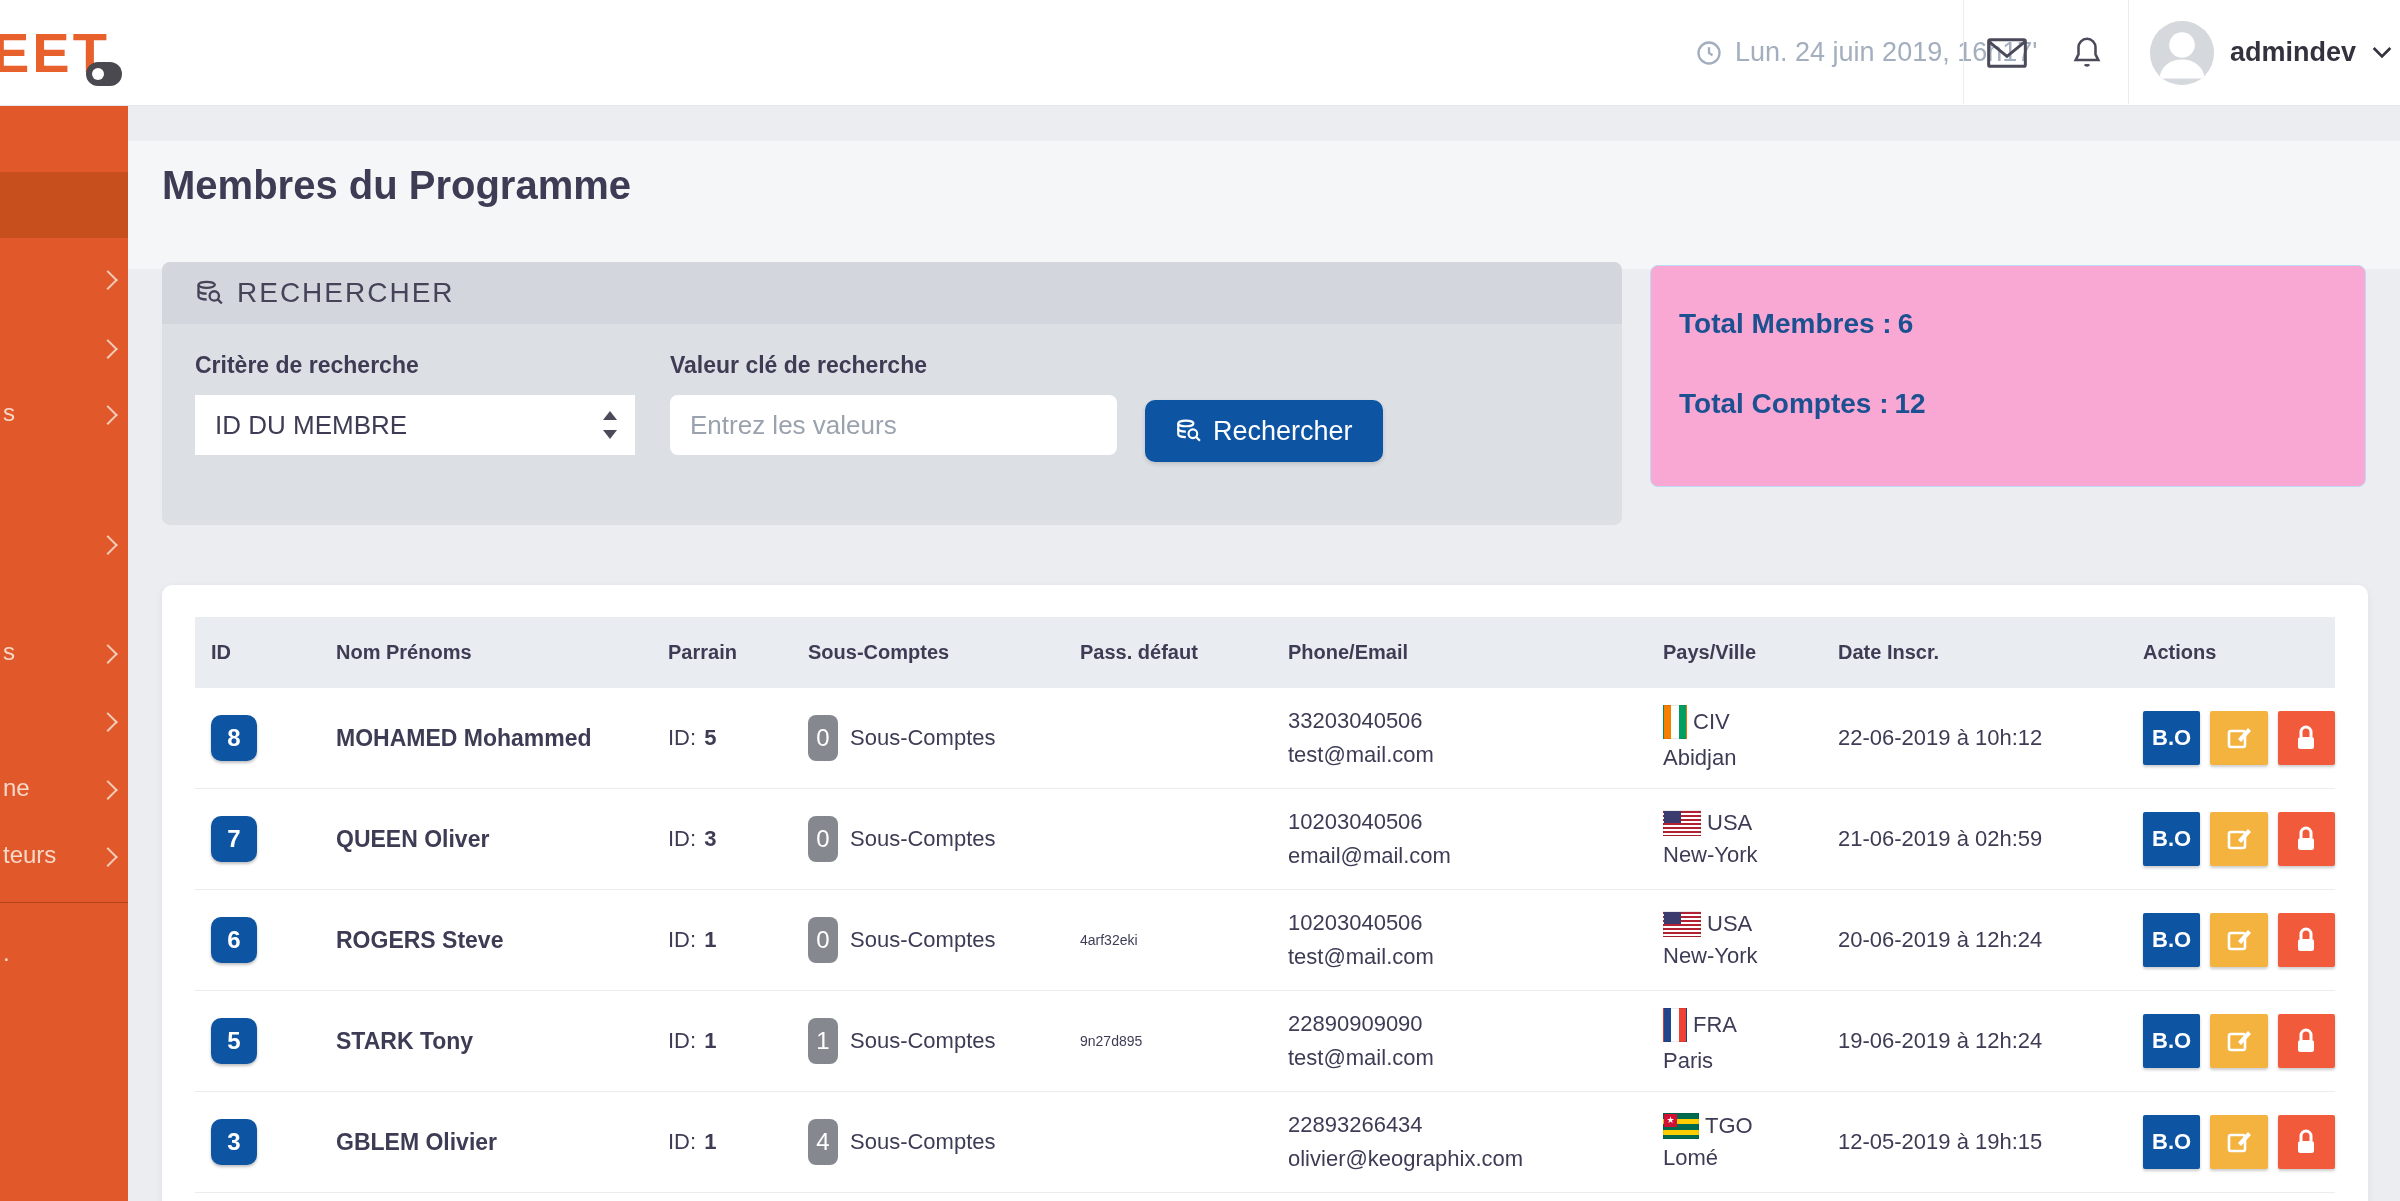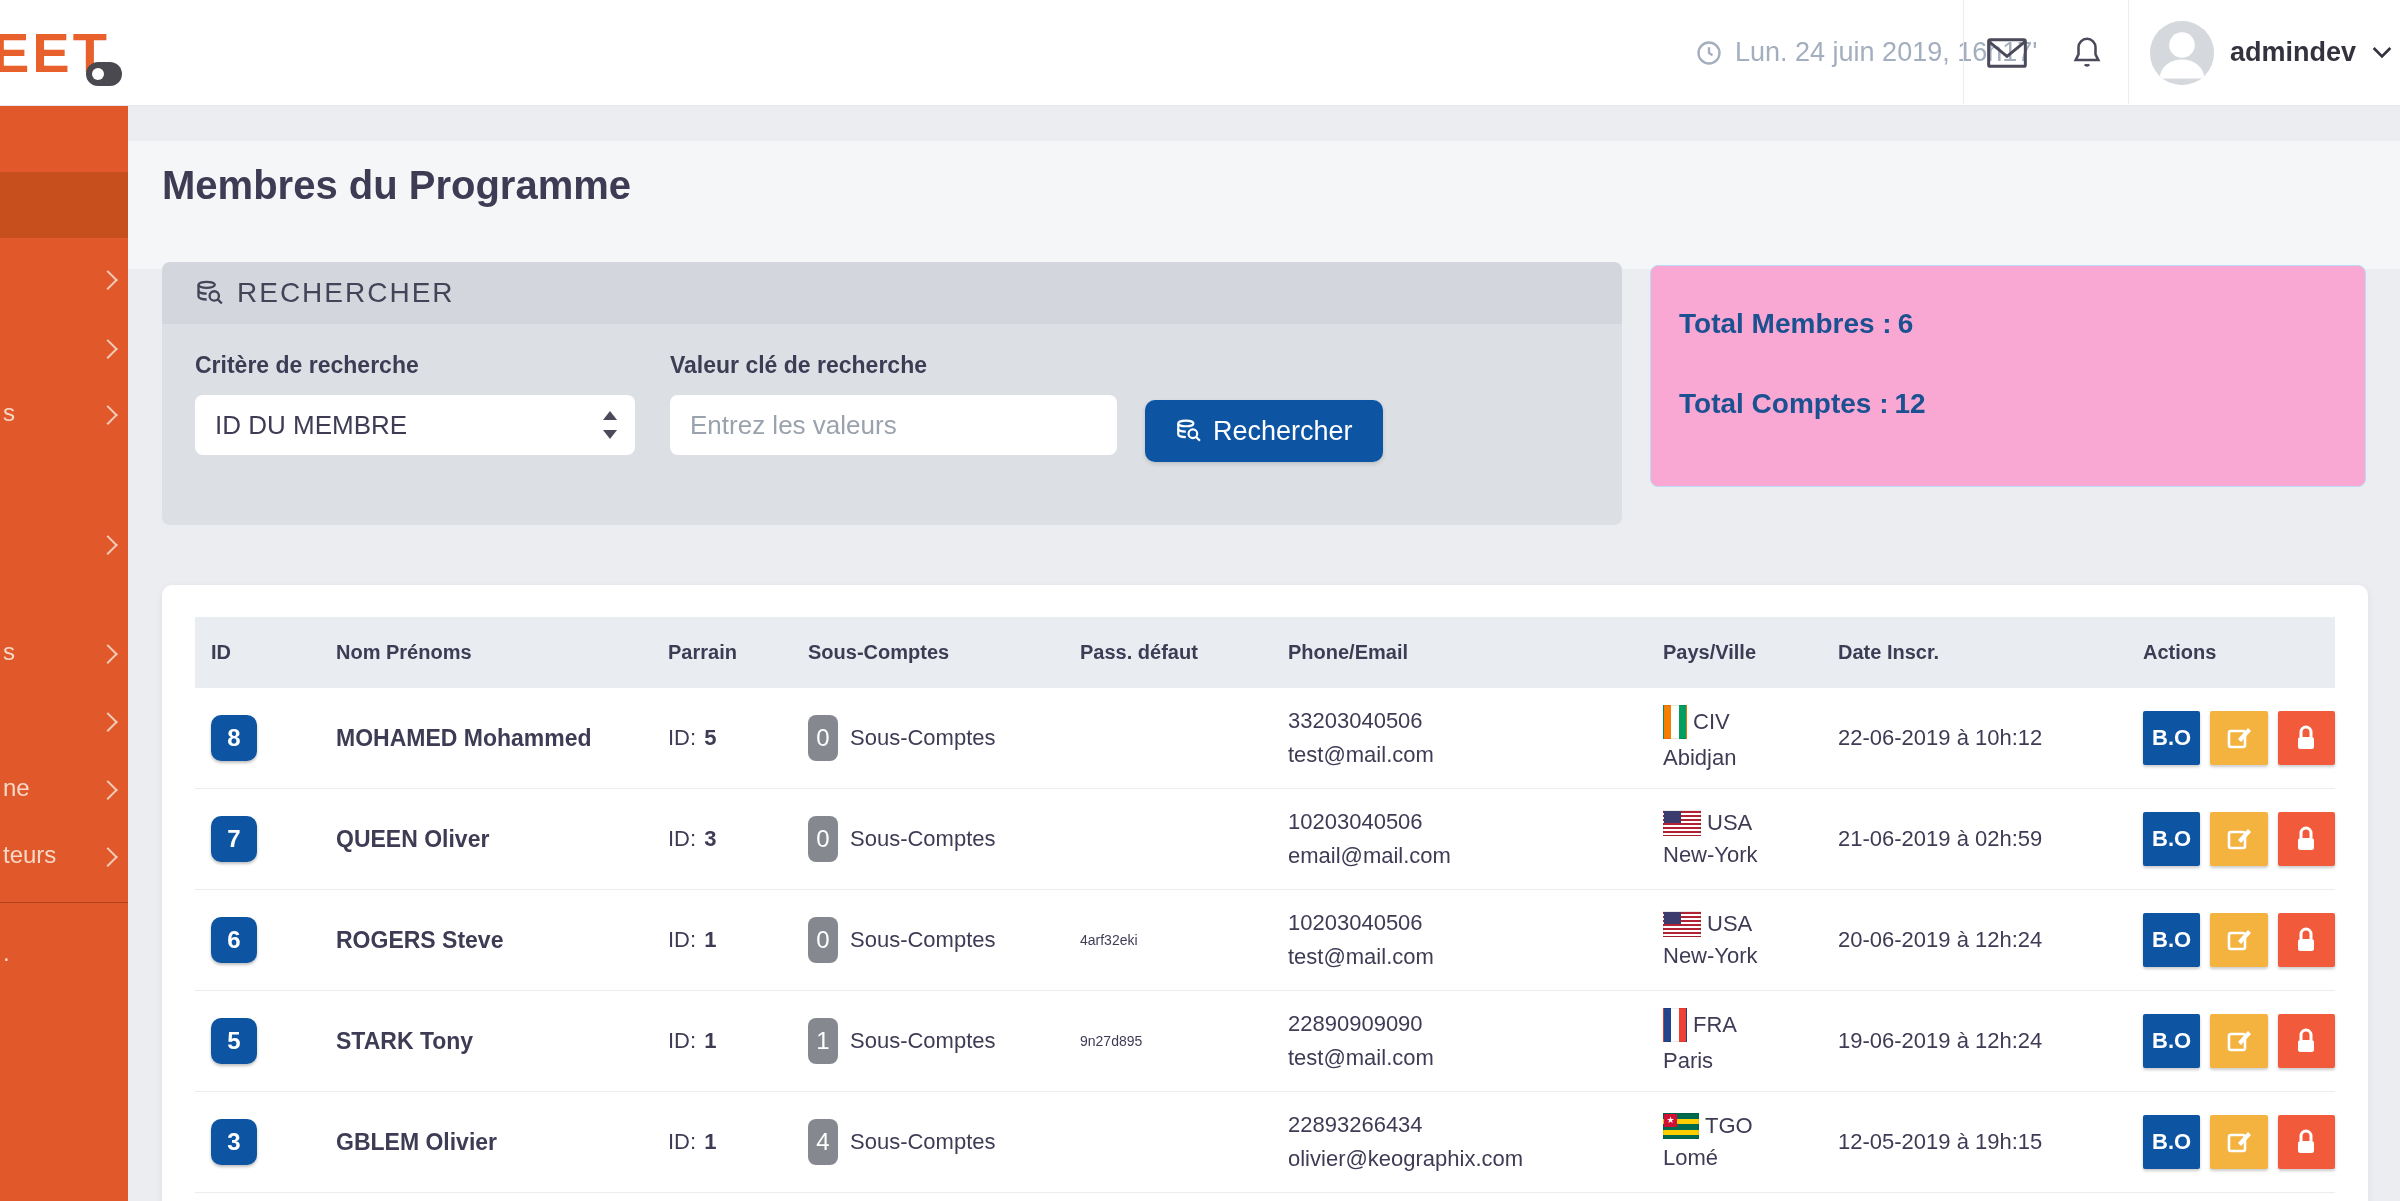--- a/index.html
+++ b/index.html
@@ -42,21 +42,21 @@
 
   
   .search-card{position:absolute;left:34px;top:157px;width:1460px;height:263px;border-radius:8px;}
   .search-head{position:absolute;left:0;top:0;right:0;height:62px;background:#d3d7dd;
     border-radius:8px 8px 0 0;display:flex;align-items:center;gap:14px;padding-left:33px;box-sizing:border-box;}
   .search-head .t{font-size:28px;color:#454358;letter-spacing:2px;font-weight:500;}
   .search-body{position:absolute;left:0;top:62px;right:0;bottom:0;background:#dce0e5;border-radius:0 0 8px 8px;}
   .fgroup{position:absolute;top:28px;}
   .flabel{font-size:23px;font-weight:bold;color:#3e3c55;margin-bottom:16px;}
   .fselect-wrap{position:relative;width:440px;}
-  select.fselect{width:440px;height:60px;border:none;border-radius:8px;background:#ffffff;
+  select.fselect{width:440px;height:60px;border:none;border-radius:0;background:#ffffff;
     font-size:26px;color:#3e3c55;padding:0 20px;appearance:none;-webkit-appearance:none;
     font-family:inherit;}
   .sel-arrows{position:absolute;right:18px;top:14px;width:14px;height:32px;pointer-events:none;}
   .sel-arrows::before{content:"";position:absolute;left:0;top:2px;border-left:7px solid transparent;
     border-right:7px solid transparent;border-bottom:9px solid #4a4a5a;}
   .sel-arrows::after{content:"";position:absolute;left:0;bottom:2px;border-left:7px solid transparent;
     border-right:7px solid transparent;border-top:9px solid #4a4a5a;}
   input.ftext{width:447px;height:60px;border:none;border-radius:8px;background:#ffffff;
     font-size:26px;color:#3e3c55;padding:0 20px;box-sizing:border-box;font-family:inherit;}
   input.ftext::placeholder{color:#9aa2ae;}

